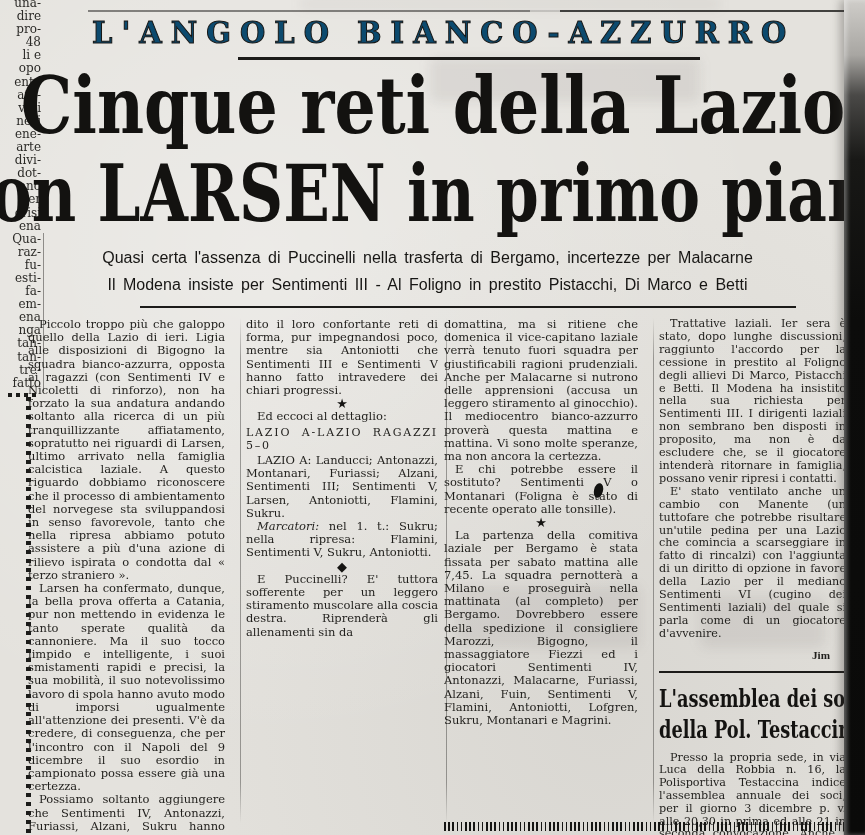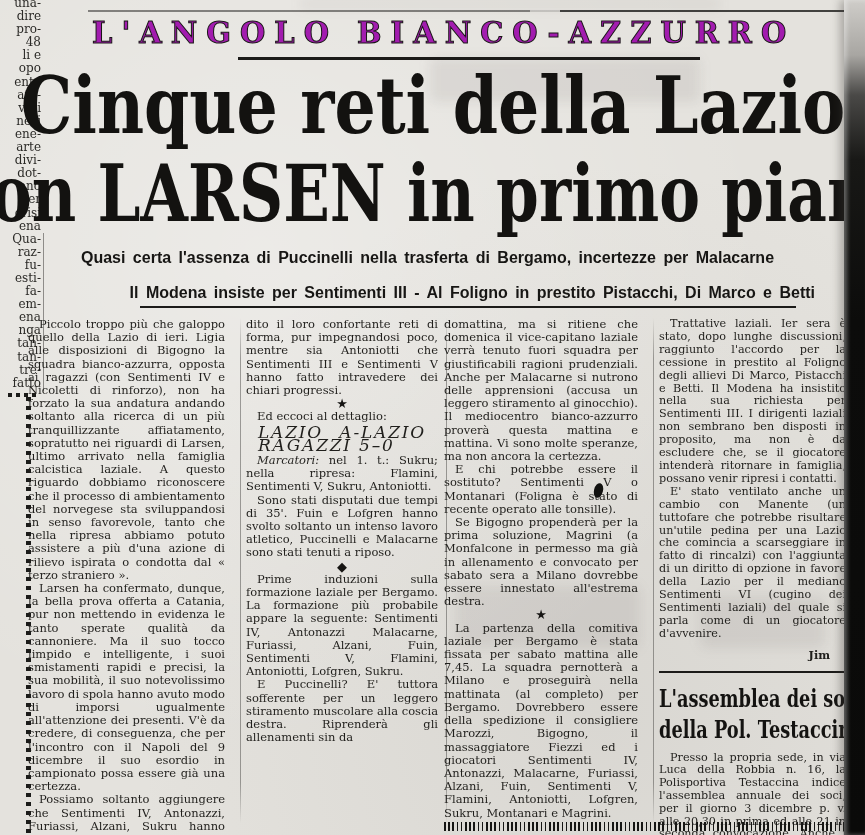--- a/index.html
+++ b/index.html
@@ -32,56 +32,56 @@
   }
   .mini-vrule{position:absolute;left:43px;top:233px;width:1px;height:158px;background:rgba(30,29,27,.45);}
   .dot-corner{position:absolute;left:8px;top:393px;width:32px;height:4px;
     background:repeating-linear-gradient(90deg,#1b1b19 0 4px,transparent 4px 8px);}
   .dot-vline{position:absolute;left:26px;top:397px;width:5px;height:436px;
     background:repeating-linear-gradient(180deg,#1b1b19 0 4px,transparent 4px 9px);}
   
   .kicker{
     position:absolute;left:92px;top:16px;width:620px;text-align:center;
     font-size:29px;font-weight:bold;letter-spacing:9px;white-space:nowrap;
-    color:#a21caf;-webkit-text-stroke:1px #171614;
+    color:#0c4a6e;-webkit-text-stroke:1px #171614;
   }
   .kicker-underline{position:absolute;left:238px;top:57px;width:462px;height:3px;background:#1c1b19;}
   
   .headline{
     position:absolute;left:50%;white-space:nowrap;font-weight:bold;color:#131210;
     font-family:"DejaVu Serif", serif;line-height:1;
   }
   .hl1{top:70px;font-size:72px;transform:translateX(-50%) scale(0.90,1.08);}
   .hl2{top:158px;font-size:72px;transform:translateX(-50%) scale(0.85,1.08);}
   
   .subhead{
     position:absolute;left:40px;width:775px;text-align:center;
-    font-family:"Liberation Sans", sans-serif;font-weight:bold;font-size:16px;
+    font-family:"Liberation Sans", sans-serif;font-weight:normal;font-size:16px;
     color:#17161 4;color:#171614;word-spacing:3px;white-space:nowrap;
   }
   .sh1{top:249px;}
-  .sh2{top:284px;text-align:right;}
+  .sh2{top:276px;}
   .sub-rule{position:absolute;left:140px;top:306px;width:656px;height:2px;background:#1c1b19;}
   
   .col{
     position:absolute;top:318px;height:517px;overflow:hidden;
     font-size:11.5px;line-height:13.2px;text-align:justify;color:#201f1c;
   }
   .col p{margin:0;}
   .col p.ind{text-indent:11px;}
   .c1{left:28px;width:197px;}
   .c2{left:246px;width:192px;}
   .c3{left:444px;width:194px;}
   .c4{left:659px;width:187px;font-size:11.2px;line-height:12.9px;}
   .vrule{position:absolute;top:318px;width:1px;height:505px;background:linear-gradient(180deg,rgba(25,24,22,.0),rgba(25,24,22,.38) 8%,rgba(25,24,22,.38) 92%,rgba(25,24,22,0));}
   .vr1{left:240px;}.vr2{left:446px;}.vr3{left:653px;}
   .divider{text-align:center;font-size:13px;margin:4px 0;color:#151412;text-indent:0 !important;}
-  .scoreline{letter-spacing:1.8px;font-size:17px;margin:2px 12px !important;font-style:italic;}
+  .scoreline{letter-spacing:1.8px;font-size:11px;margin:2px 0 !important;}
   .ital{font-style:italic;}
-  .byline{text-align:right;font-weight:bold;padding-right:16px;margin-top:8px !important;}
+  .byline{text-align:right;font-weight:bold;padding-right:16px;margin-top:8px !important;font-family:Liberation Serif, serif;}
   .c4-rule{border:0;border-top:2px solid #1c1b19;margin:9px 0 10px 0;}
   .sa-title{
     font-weight:bold;font-size:24px;line-height:31px;white-space:nowrap;
     transform:scaleX(0.74);transform-origin:left center;color:#141311;text-indent:0 !important;
   }
   .sa-body{margin-top:7px !important;font-size:11.2px;line-height:12.8px;}
   
   .dot-hline{position:absolute;left:444px;top:822px;width:402px;height:9px;
     background:repeating-linear-gradient(90deg,#161614 0 1.6px,transparent 1.6px 4.2px);}
 </style>
@@ -151,31 +151,29 @@
   <p class="ind">Piccolo troppo più che galoppo quello della Lazio di ieri. Ligia alle disposizioni di Bigogno la squadra bianco-azzurra, opposta ai ragazzi (con Sentimenti IV e Nicoletti di rinforzo), non ha forzato la sua andatura andando soltanto alla ricerca di un più tranquillizzante affiatamento, sopratutto nei riguardi di Larsen, ultimo arrivato nella famiglia calcistica laziale. A questo riguardo dobbiamo riconoscere che il processo di ambientamento del norvegese sta sviluppandosi in senso favorevole, tanto che nella ripresa abbiamo potuto assistere a più d'una azione di rilievo ispirata o condotta dal « terzo straniero ».</p>
   <p class="ind">Larsen ha confermato, dunque, la bella prova offerta a Catania, pur non mettendo in evidenza le tanto sperate qualità da cannoniere. Ma il suo tocco limpido e intelligente, i suoi smistamenti rapidi e precisi, la sua mobilità, il suo notevolissimo lavoro di spola hanno avuto modo di imporsi ugualmente all'attenzione dei presenti. V'è da credere, di conseguenza, che per l'incontro con il Napoli del 9 dicembre il suo esordio in campionato possa essere già una certezza.</p>
   <p class="ind">Possiamo soltanto aggiungere che Sentimenti IV, Antonazzi, Furiassi, Alzani, Sukru hanno riba-</p>
 </div>
 
 <div class="col c2">
   <p>dito il loro confortante reti di forma, pur impegnandosi poco, mentre sia Antoniotti che Sentimenti III e Sentimenti V hanno fatto intravedere dei chiari progressi.</p>
   <p class="divider">★</p>
   <p class="ind">Ed eccoci al dettaglio:</p>
   <p class="scoreline">LAZIO A-LAZIO RAGAZZI 5–0</p>
+  <p class="ind">LAZIO A: Landucci; Antonazzi, Montanari, Furiassi; Alzani, Sentimenti III; Sentimenti V, Larsen, Antoniotti, Flamini, Sukru.</p>
   <p class="ind"><span class="ital">Marcatori:</span><span> nel 1. t.: Sukru; nella ripresa: Flamini, Sentimenti V, Sukru, Antoniotti.</span></p>
-  <p class="ind">Sono stati disputati due tempi di 35'. Fuin e Lofgren hanno svolto soltanto un intenso lavoro atletico, Puccinelli e Malacarne sono stati tenuti a riposo.</p>
   <p class="divider">◆</p>
-  <p class="ind">Prime induzioni sulla formazione laziale per Bergamo. La formazione più probabile appare la seguente: Sentimenti IV, Antonazzi Malacarne, Furiassi, Alzani, Fuin, Sentimenti V, Flamini, Antoniotti, Lofgren, Sukru.</p>
   <p class="ind">E Puccinelli? E' tuttora sofferente per un leggero stiramento muscolare alla coscia destra. Riprenderà gli allenamenti sin da</p>
 </div>
 
 <div class="col c3">
   <p>domattina, ma si ritiene che domenica il vice-capitano laziale verrà tenuto fuori squadra per giustificabili ragioni prudenziali. Anche per Malacarne si nutrono delle apprensioni (accusa un leggero stiramento al ginocchio). Il mediocentro bianco-azzurro proverà questa mattina e mattina. Vi sono molte speranze, ma non ancora la certezza.</p>
   <p class="ind">E chi potrebbe essere il sostituto? Sentimenti V o Montanari (Foligna è stato di recente operato alle tonsille).</p>
-  <p class="ind">Se Bigogno propenderà per la prima soluzione, Magrini (a Monfalcone in permesso ma già in allenamento e convocato per sabato sera a Milano dovrebbe essere innestato all'estrema destra.</p>
   <p class="divider">★</p>
   <p class="ind">La partenza della comitiva laziale per Bergamo è stata fissata per sabato mattina alle 7,45. La squadra pernotterà a Milano e proseguirà nella mattinata (al completo) per Bergamo. Dovrebbero essere della spedizione il consigliere Marozzi, Bigogno, il massaggiatore Fiezzi ed i giocatori Sentimenti IV, Antonazzi, Malacarne, Furiassi, Alzani, Fuin, Sentimenti V, Flamini, Antoniotti, Lofgren, Sukru, Montanari e Magrini.</p>
 </div>
 
 <div class="col c4">
   <p class="ind">Trattative laziali. Ier sera è stato, dopo lunghe discussioni, raggiunto l'accordo per la cessione in prestito al Foligno degli allievi Di Marco, Pistacchi e Betti. Il Modena ha insistito nella sua richiesta per Sentimenti III. I dirigenti laziali non sembrano ben disposti in proposito, ma non è da escludere che, se il giocatore intenderà ritornare in famiglia, possano venir ripresi i contatti.</p>
   <p class="ind">E' stato ventilato anche un cambio con Manente (un tuttofare che potrebbe risultare un'utile pedina per una Lazio che comincia a scarseggiare in fatto di rincalzi) con l'aggiunta di un diritto di opzione in favore della Lazio per il mediano Sentimenti VI (cugino dei Sentimenti laziali) del quale si parla come di un giocatore d'avvenire.</p>
   <p class="byline">Jim</p>
   <hr class="c4-rule">
   <p class="sa-title">L'assemblea dei soci</p>

